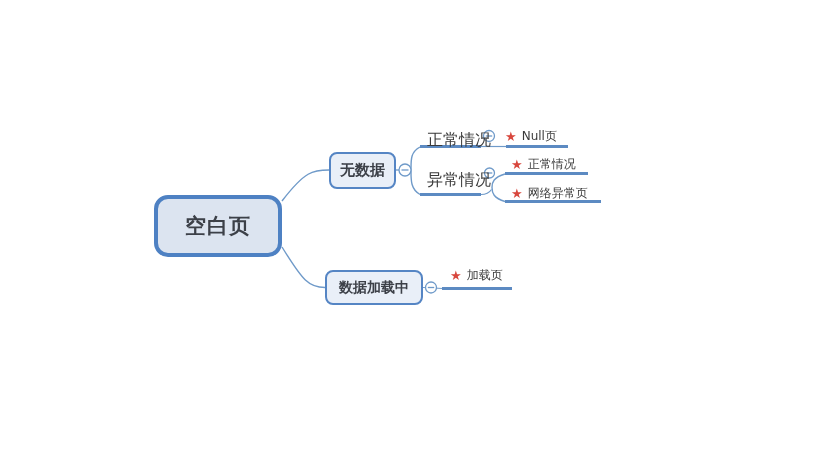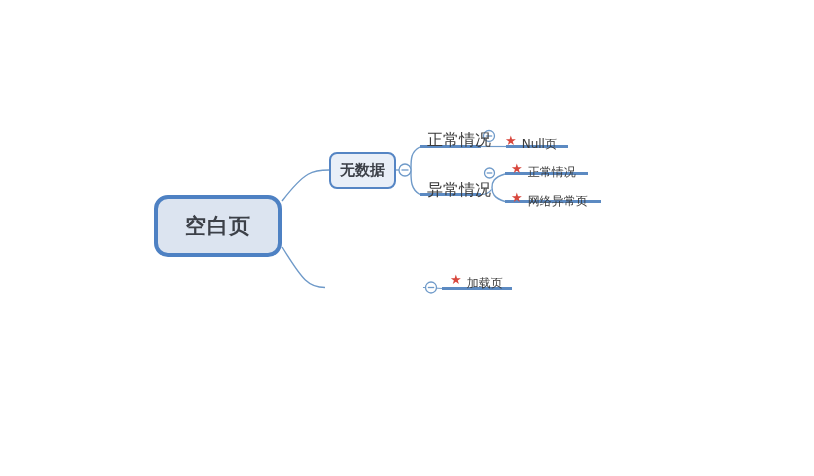--- a/index.html
+++ b/index.html
@@ -10,25 +10,25 @@
   .topic-box{position:absolute;display:flex;align-items:center;justify-content:center;
     box-sizing:border-box;background:#e9eff8;border:2px solid #5585c4;border-radius:8px;
     color:#3c4048;font-weight:bold;cursor:default;}
   .topic-root{left:154px;top:195px;width:128px;height:62px;border-width:4px;border-radius:14px;
     background:#dce4f0;border-color:#4e81c3;font-size:21px;letter-spacing:1px;}
   .topic-no-data{left:329px;top:152px;width:67px;height:37px;font-size:15px;}
   .topic-loading{left:325px;top:270px;width:98px;height:35px;font-size:14px;}
 
   .line-label{position:absolute;font-size:16px;color:#3a3a3a;white-space:nowrap;}
   .lbl-normal{left:427px;top:130px;}
-  .lbl-error{left:427px;top:180px;}
+  .lbl-error{left:427px;top:170px;}
 
   .leaf{position:absolute;display:flex;align-items:center;gap:5px;white-space:nowrap;}
   .leaf .star{color:#d8473d;font-size:13px;line-height:1;}
-  .leaf .leaf-label{font-size:12px;color:#3a3a3a;margin-top:8px;}
+  .leaf .leaf-label{font-size:12px;color:#3a3a3a;}
   .leaf-null{left:505px;top:128px;}
   .leaf-network{left:511px;top:156px;}
   .leaf-server{left:511px;top:185px;}
   .leaf-loading{left:450px;top:267px;}
 </style>
 </head>
 <body>
 
 <div class="canvas">
 
@@ -70,20 +70,23 @@
       <path d="M427.8,287.5 L434.2,287.5" stroke="#6f9ac9" stroke-width="1.3"></path>
     </g>
   </svg>
 
   <div class="topic-box topic-no-data">
     <span>无数据</span>
   </div>
   <div class="topic-box topic-root">
     <span>空白页</span>
   </div>
+  <div class="topic-box topic-loading">
+    <span>数据加载中</span>
+  </div>
 
   <div class="line-label lbl-normal">正常情况</div>
   <div class="line-label lbl-error">异常情况</div>
 
   <div class="leaf leaf-null">
     <span class="star">★</span>
     <span class="leaf-label">Null页</span>
   </div>
   <div class="leaf leaf-network">
     <span class="star">★</span>

